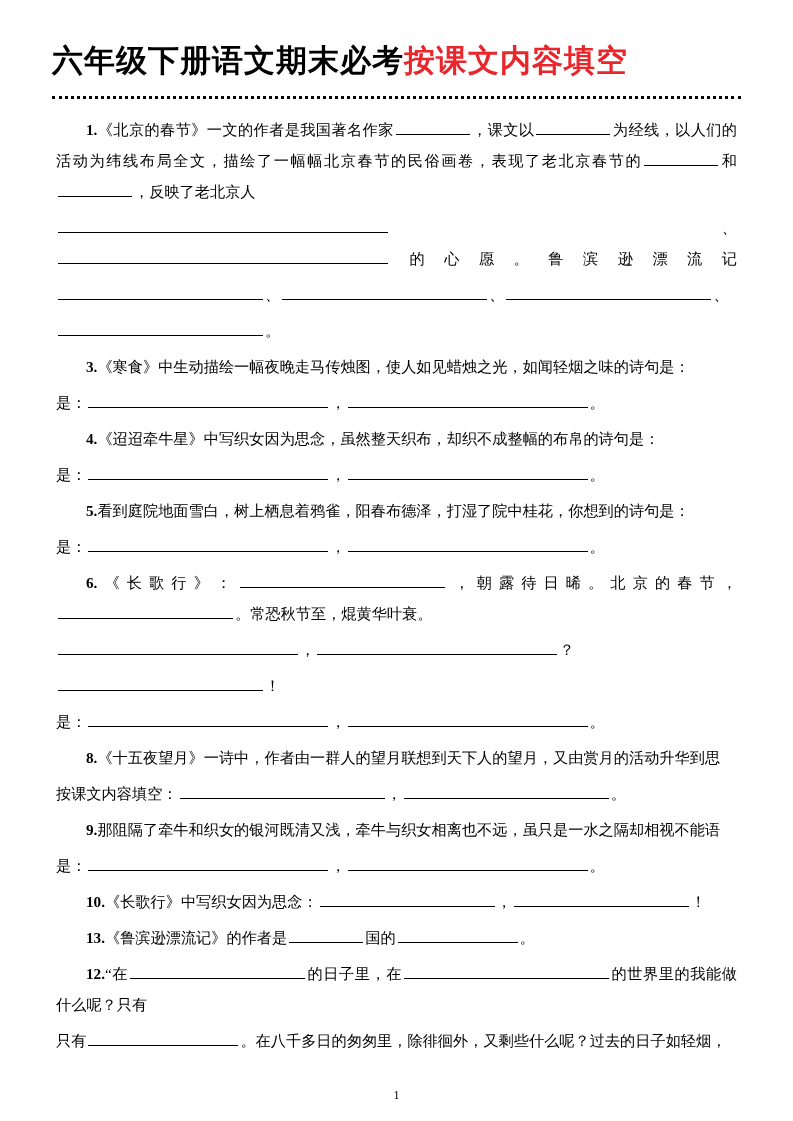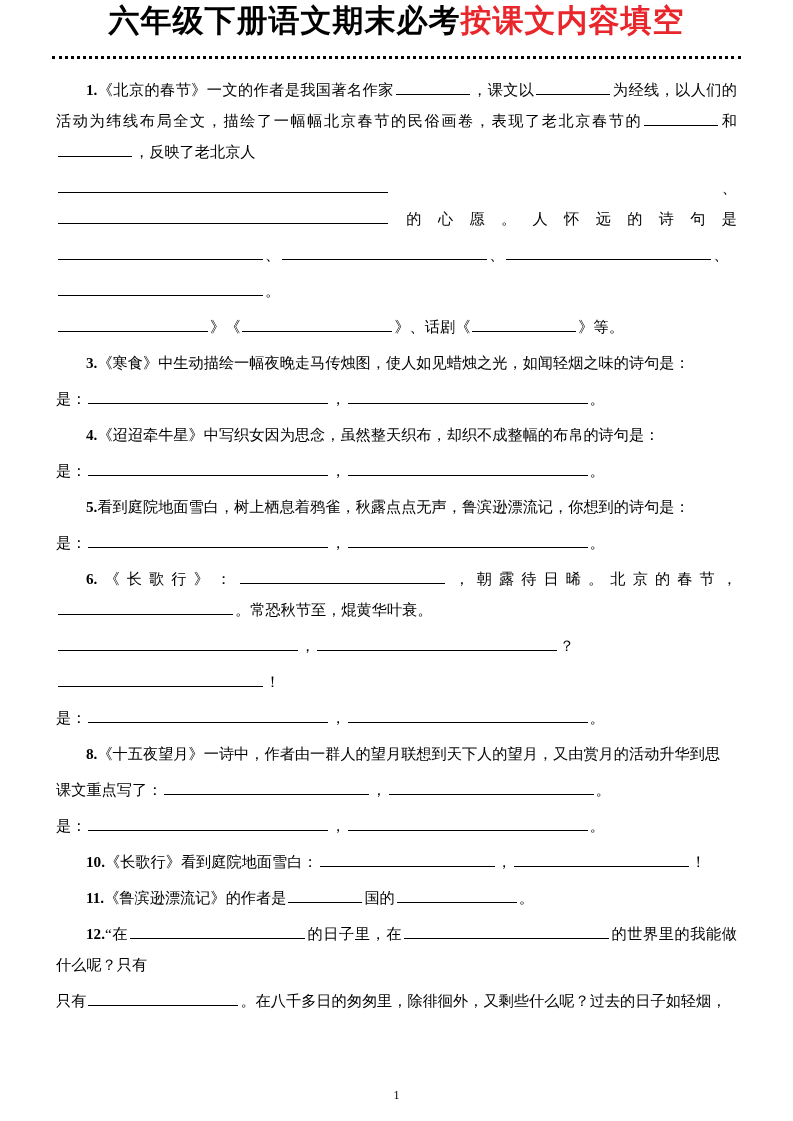--- a/index.html
+++ b/index.html
@@ -16,21 +16,22 @@
     overflow: hidden;
   }
   .page {
     position: relative;
     width: 793px;
     height: 1121px;
     box-sizing: border-box;
     padding: 0 52px;
   }
   .title-wrap {
-    text-align: center;
+    padding-top: 40px;
+    text-align: left;
     white-space: nowrap;
   }
   .title {
     font-family: "Liberation Sans", "DejaVu Sans", sans-serif;
     font-weight: bold;
     font-size: 31px;
     letter-spacing: 1px;
     display: inline-block;
   }
   .title .black { color: #000000; }
@@ -103,49 +104,46 @@
   </div>
 
   <div class="divider"></div>
 
   <div class="body">
 
     <div class="para indent">
       <span class="num">1.</span><span>《北京的春节》一文的作者是我国著名作家</span><span class="bl w3"></span><span>，课文以</span><span class="bl w3"></span><span>为经线，以人们的活动为纬线布局全文，描绘了一幅幅北京春节的民俗画卷，表现了老北京春节的</span><span class="bl w3"></span><span>和</span><span class="bl w3"></span><span>，反映了老北京人</span>
     </div>
     <div class="para spread">
-      <span class="bl w12"></span><span>、</span><span class="bl w12"></span><span>的心愿。人怀远的诗句是</span>
+      <span class="bl w12"></span><span>、</span><span class="bl w12"></span><span>的心愿。鲁滨逊漂流记</span>
     </div>
     <div class="para">
       <span class="bl w9"></span><span>、</span><span class="bl w9"></span><span>、</span><span class="bl w9"></span><span>、</span>
     </div>
     <div class="para">
       <span class="bl w9"></span><span>。</span>
     </div>
 
-    <div class="para">
-      <span class="bl w7"></span><span>》《</span><span class="bl w7"></span><span>》、话剧《</span><span class="bl w5"></span><span>》等。</span>
-    </div>
 
     <div class="para indent">
       <span class="num">3.</span><span>《寒食》中生动描绘一幅夜晚走马传烛图，使人如见蜡烛之光，如闻轻烟之味的诗句是：</span>
     </div>
     <div class="para">
       <span>是：</span><span class="bl w10"></span><span>，</span><span class="bl w10"></span><span>。</span>
     </div>
 
     <div class="para indent">
       <span class="num">4.</span><span>《迢迢牵牛星》中写织女因为思念，虽然整天织布，却织不成整幅的布帛的诗句是：</span>
     </div>
     <div class="para">
       <span>是：</span><span class="bl w10"></span><span>，</span><span class="bl w10"></span><span>。</span>
     </div>
 
     <div class="para indent">
-      <span class="num">5.</span><span>看到庭院地面雪白，树上栖息着鸦雀，秋露点点无声，鲁滨逊漂流记，你想到的诗句是：</span>
+      <span class="num">5.</span><span>看到庭院地面雪白，树上栖息着鸦雀，阳春布德泽，打湿了院中桂花，你想到的诗句是：</span>
     </div>
     <div class="para">
       <span>是：</span><span class="bl w10"></span><span>，</span><span class="bl w10"></span><span>。</span>
     </div>
 
     <div class="para indent">
       <span class="num">6.</span><span>《长歌行》：</span><span class="bl w9"></span><span>，朝露待日晞。北京的春节，</span><span class="bl w8"></span><span>。常恐秋节至，焜黄华叶衰。</span>
     </div>
     <div class="para">
       <span class="bl w10"></span><span>，</span><span class="bl w10"></span><span>？</span>
@@ -155,33 +153,36 @@
     </div>
 
     <div class="para">
       <span>是：</span><span class="bl w10"></span><span>，</span><span class="bl w10"></span><span>。</span>
     </div>
 
     <div class="para indent">
       <span class="num">8.</span><span>《十五夜望月》一诗中，作者由一群人的望月联想到天下人的望月，又由赏月的活动升华到思</span>
     </div>
     <div class="para">
-      <span>课文重点写了：</span><span class="bl w9"></span><span>，</span><span class="bl w9"></span><span>。</span>
+      <span>按课文内容填空：</span><span class="bl w9"></span><span>，</span><span class="bl w9"></span><span>。</span>
     </div>
 
+    <div class="para indent">
+      <span class="num">9.</span><span>那阻隔了牵牛和织女的银河既清又浅，牵牛与织女相离也不远，虽只是一水之隔却相视不能语</span>
+    </div>
     <div class="para">
       <span>是：</span><span class="bl w10"></span><span>，</span><span class="bl w10"></span><span>。</span>
     </div>
 
     <div class="para indent">
-      <span class="num">10.</span><span>《长歌行》看到庭院地面雪白：</span><span class="bl w8"></span><span>，</span><span class="bl w8"></span><span>！</span>
+      <span class="num">10.</span><span>《长歌行》中写织女因为思念：</span><span class="bl w8"></span><span>，</span><span class="bl w8"></span><span>！</span>
     </div>
 
     <div class="para indent">
-      <span class="num">11.</span><span>《鲁滨逊漂流记》的作者是</span><span class="bl w3"></span><span>国的</span><span class="bl w6"></span><span>。</span>
+      <span class="num">13.</span><span>《鲁滨逊漂流记》的作者是</span><span class="bl w3"></span><span>国的</span><span class="bl w6"></span><span>。</span>
     </div>
 
     <div class="para indent">
       <span class="num">12.</span><span>“在</span><span class="bl w8"></span><span>的日子里，在</span><span class="bl w9"></span><span>的世界里的我能做什么呢？只有</span>
     </div>
     <div class="para">
       <span>只有</span><span class="bl w7"></span><span>。在八千多日的匆匆里，除徘徊外，又剩些什么呢？过去的日子如轻烟，</span>
     </div>
 
   </div>

